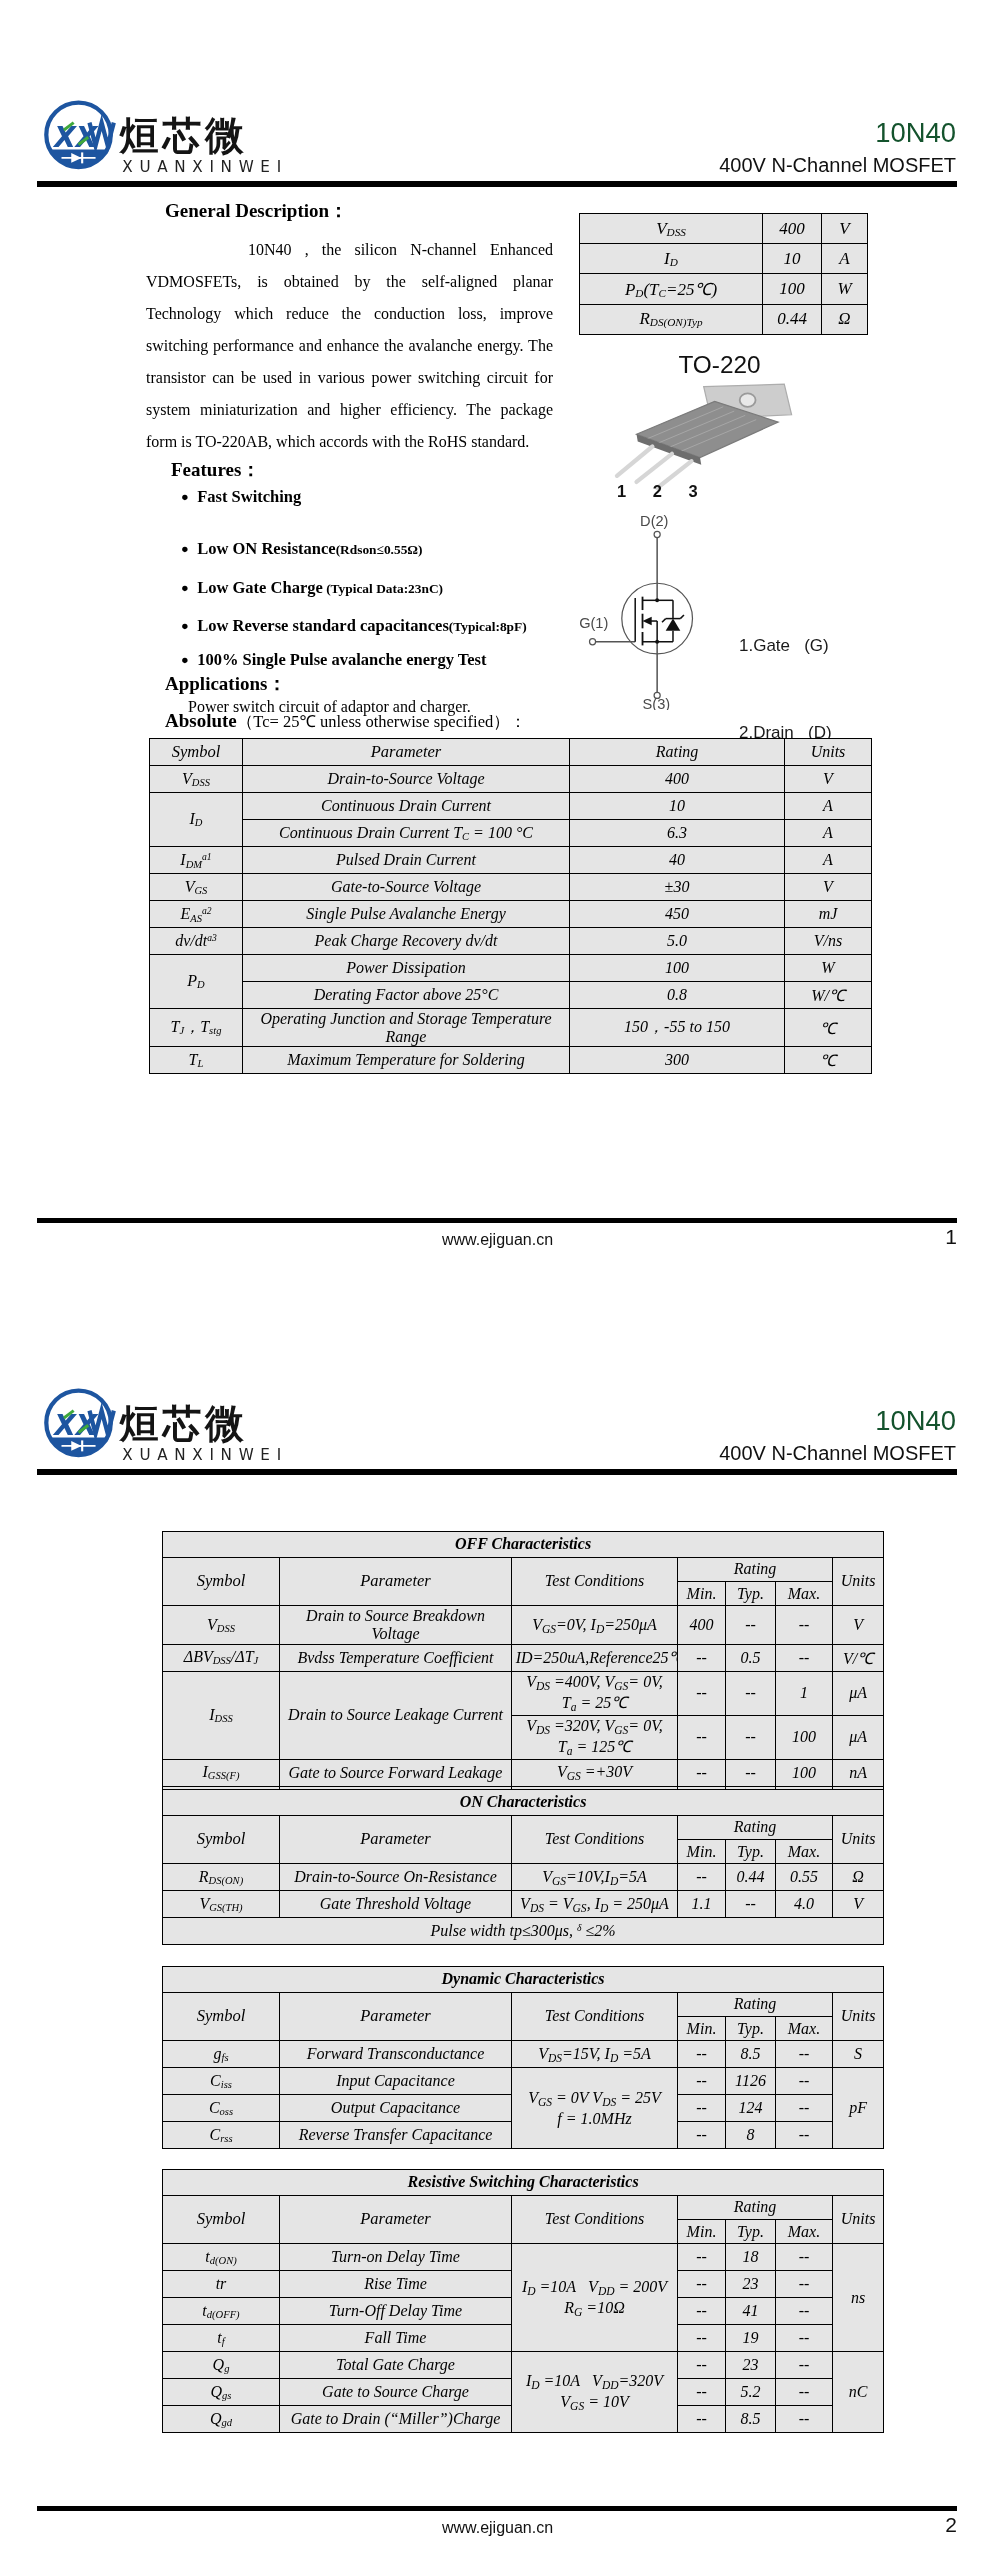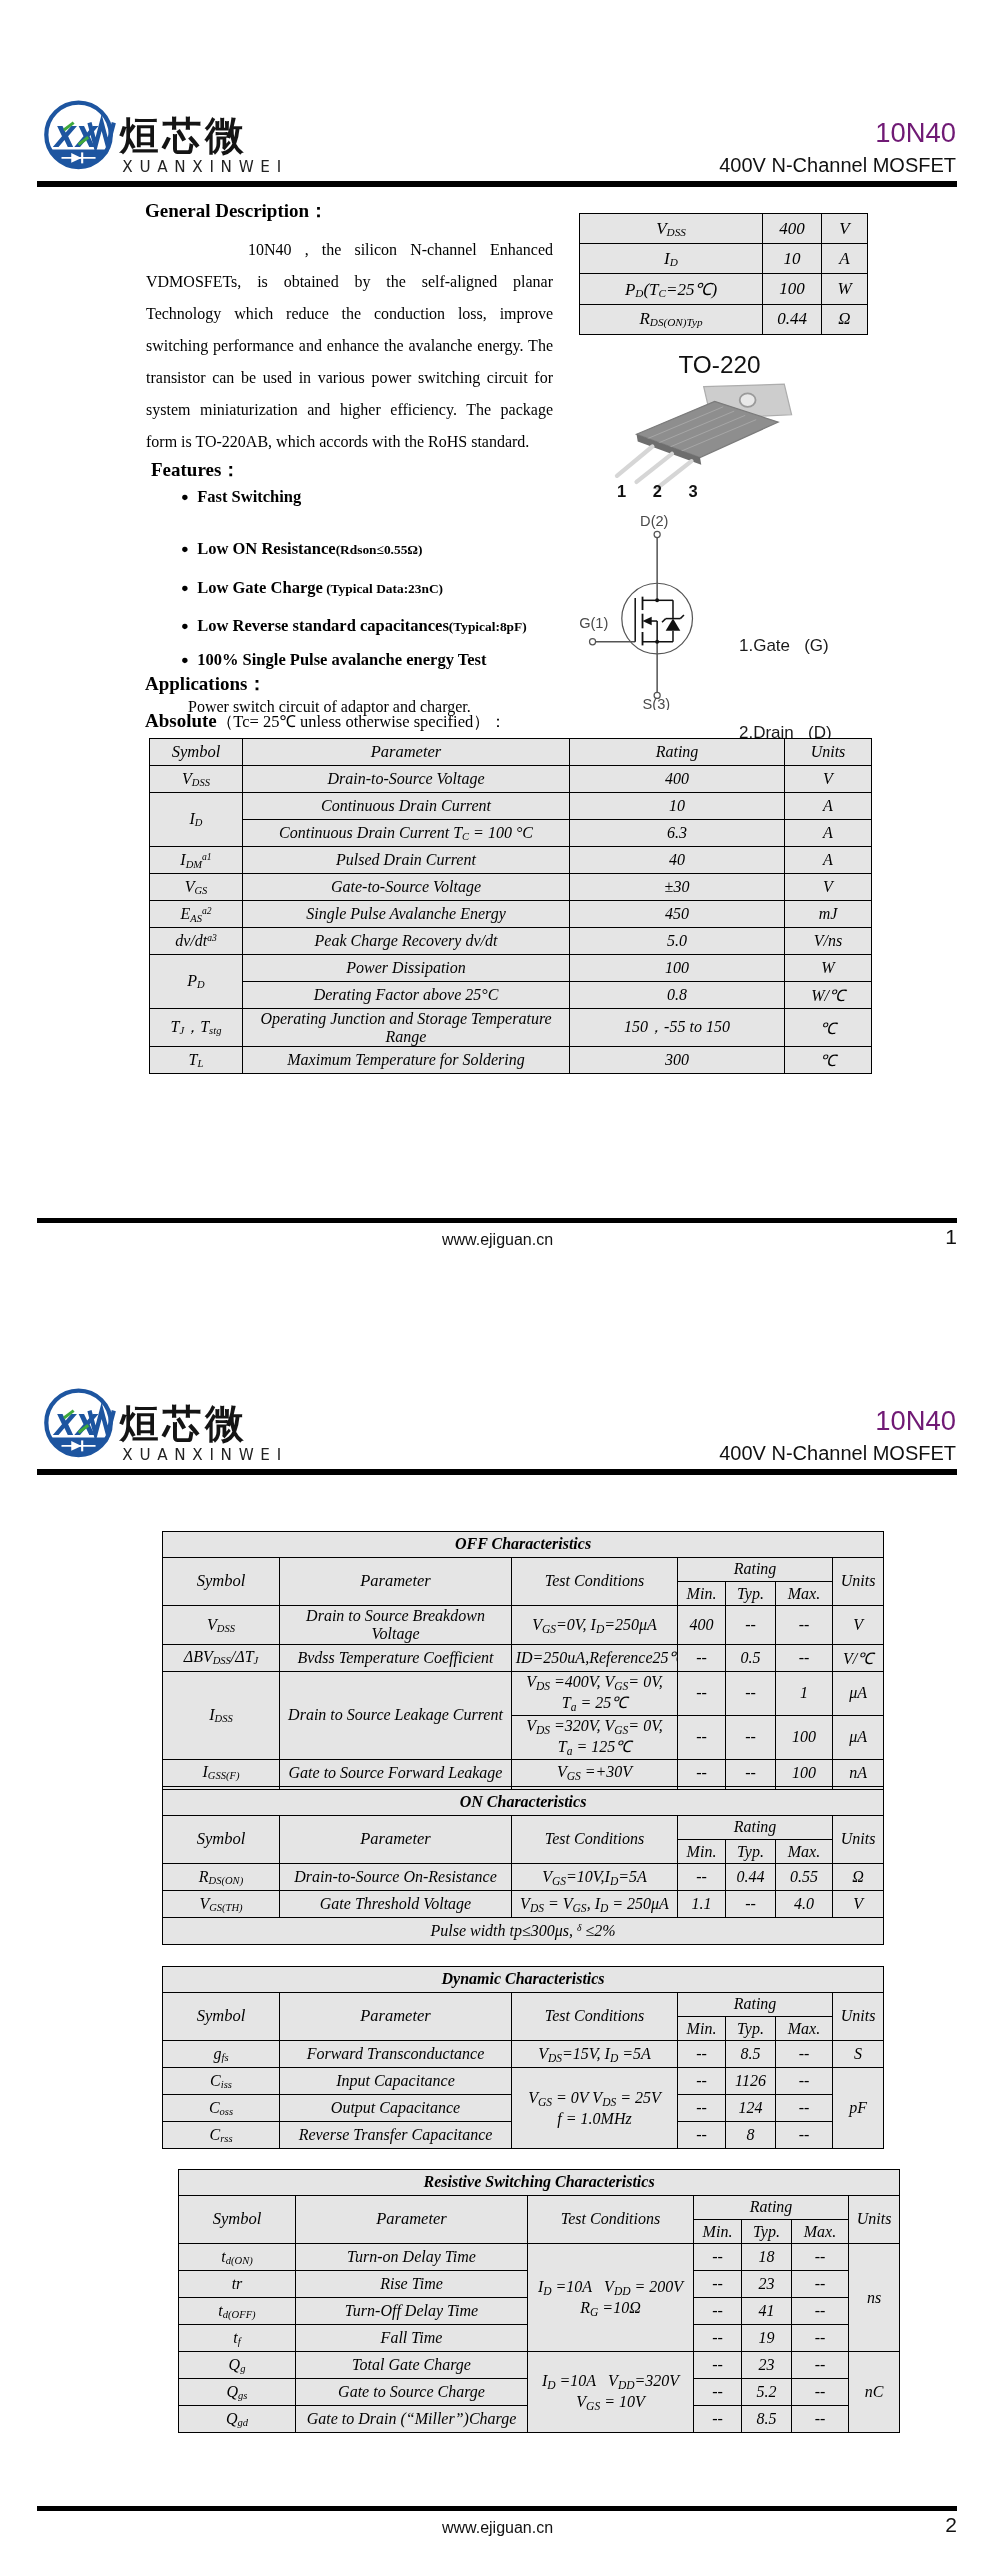--- a/index.html
+++ b/index.html
@@ -3,31 +3,31 @@
 <meta charset="utf-8">
 <style>
   html,body{margin:0;padding:0;background:#ffffff;}
   .canvas{position:relative;width:995px;height:2576px;background:#fff;color:#000;
           font-family:"Liberation Serif",serif;overflow:hidden;}
   .page{position:absolute;left:0;width:995px;height:1288px;background:#fff;}
   .abs{position:absolute;}
   
   .hdr-rule{position:absolute;left:37px;right:38px;top:181px;height:5.5px;background:#000;}
   .part-title{position:absolute;right:39px;top:117px;font-family:"Liberation Sans",sans-serif;
-              font-size:27.4px;color:#701a75;text-align:right;}
+              font-size:27.4px;color:#14532d;text-align:right;}
   .part-sub{position:absolute;right:39px;top:154px;font-family:"Liberation Sans",sans-serif;
             font-size:20px;color:#111;text-align:center;}
   
   .ftr-rule{position:absolute;left:37px;right:38px;top:1218px;height:4.9px;background:#000;}
   .ftr-site{position:absolute;left:0;right:0;top:1231px;text-align:center;
             font-family:"Liberation Sans",sans-serif;font-size:16px;color:#111;}
   .ftr-page{position:absolute;right:38px;top:1225px;font-family:"Liberation Sans",sans-serif;
             font-size:21px;color:#111;}
   
-  .h-big{font-weight:bold;font-size:19px;}
+  .h-big{font-weight:bold;font-size:19px;margin-left:20px;}
   .h-rest{font-weight:normal;font-size:16.5px;}
   .desc-para{position:absolute;left:146px;top:234px;width:407px;font-size:16px;
              line-height:32px;text-align:justify;text-indent:102px;}
   .apps-text{font-size:16px;text-align:right;}
   
   .feat{position:absolute;left:181px;font-weight:bold;font-size:16.5px;white-space:nowrap;}
   .feat::before{content:"●";font-size:12.8px;margin-right:8.5px;vertical-align:1.2px;}
   .feat .feat-note{font-size:13.4px;font-weight:bold;}
   
   table.dt{border-collapse:collapse;table-layout:fixed;border:1.8px solid #000;background:#e5e5e5;font-style:italic;}
@@ -466,21 +466,21 @@
     <tr class="rh">
       <td class="c-sym"><span>C</span><sub>rss</sub></td>
       <td class="c-par">Reverse Transfer Capacitance</td>
       <td>--</td>
       <td>8</td>
       <td>--</td>
           </tr>
   </tbody>
       </table>
 
-  <table class="dt abs" style="left:162px;top:881px;width:721px;margin-left:16px;">
+  <table class="dt abs" style="left:162px;top:881px;width:721px;">
     <colgroup>
           <col style="width:117px">
           <col style="width:232px">
           <col style="width:166px">
           <col style="width:48px">
           <col style="width:50px">
           <col style="width:57px">
           <col style="width:51px">
         </colgroup>
     <tbody>

